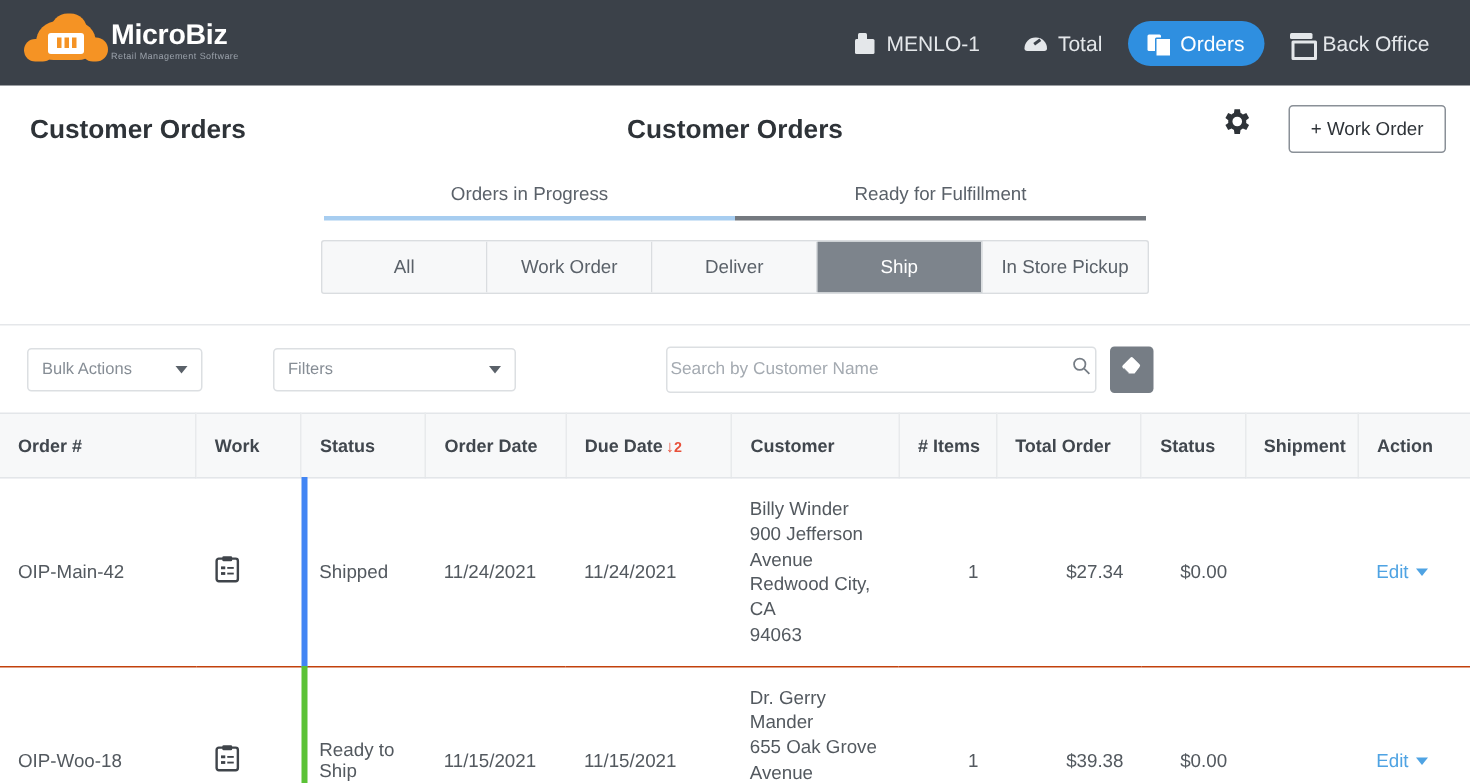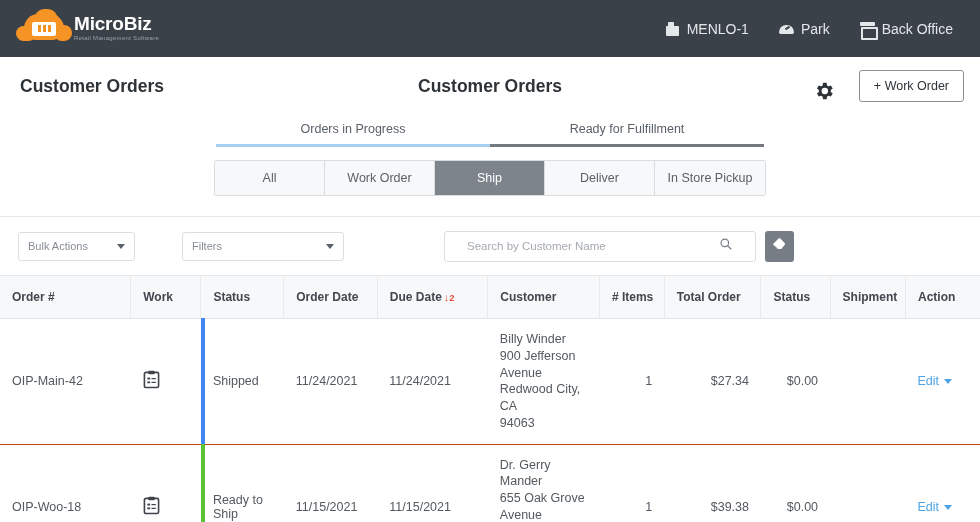--- a/index.html
+++ b/index.html
@@ -115,21 +115,21 @@
   .page-title-left {
     position: absolute; left: 20px;
     font-size: 17.5px; font-weight: bold; color: #2e3338;
   }
   .page-title-center {
     position: absolute; left: 0; right: 0; text-align: center;
     font-size: 17.5px; font-weight: bold; color: #2e3338;
   }
   .header-actions {
     position: absolute; right: 16px;
-    display: flex; align-items: flex-end; gap: 24px;
+    display: flex; align-items: flex-start; gap: 24px;
   }
   .gear {
     width: 22px; height: 22px; position: relative; cursor: pointer;
     display:inline-block;
   }
   .gear svg { display:block; }
   .btn-outline {
     border: 1px solid #8a9097; background: #ffffff;
     color: #2e3338; font-size: 12.5px;
     padding: 8px 14px; border-radius: 3px; cursor: pointer;
@@ -190,24 +190,24 @@
     width: 0; height: 0;
     border-left: 4px solid transparent; border-right: 4px solid transparent;
     border-top: 5px solid #5a6169;
   }
   .filters-box { margin-left: 47px; width: 162px; }
   .search-wrap {
     position: absolute; left: 444px;
     display: flex; align-items: center; gap: 9px;
   }
   .search-input {
-    width: 312px; height: 31px;
+    width: 287px; height: 31px;
     border: 1px solid #dcdfe2; border-radius: 3px;
     background: #ffffff;
-    display: flex; align-items: center; padding: 0 22px;
+    display: flex; align-items: center; padding: 0 2px;
     justify-content: space-between;
   }
   .search-input input {
     border: none; outline: none; font-size: 11.5px; color: #868d95;
     width: 225px; font-family: "Liberation Sans", sans-serif;
     background: transparent;
   }
   .search-input input::placeholder { color: #a4aab1; }
   .erase-btn {
     width: 29px; height: 31px; background: #767d85;
@@ -276,21 +276,25 @@
     </div>
   </div>
 
   <div class="nav-right">
     <div class="nav-item">
       <span class="nav-ico ico-store"></span>
       <span>MENLO-1</span>
     </div>
     <div class="nav-item">
       <span class="nav-ico ico-sales"></span>
-      <span>Park</span>
+      <span>Total</span>
+    </div>
+    <div class="nav-item active">
+      <span class="nav-ico ico-orders"></span>
+      <span>Orders</span>
     </div>
     <div class="nav-item">
       <span class="nav-ico ico-office"></span>
       <span>Back Office</span>
     </div>
   </div>
 </div>
 
 <div class="page-header">
   <div class="page-title-left">Customer Orders</div>
@@ -315,22 +319,22 @@
   <div class="tab-underline">
     <div class="tab-u blue"></div>
     <div class="tab-u dark"></div>
   </div>
 </div>
 
 <div class="seg-wrap">
   <div class="seg">
     <div class="seg-btn">All</div>
     <div class="seg-btn">Work Order</div>
+    <div class="seg-btn">Deliver</div>
     <div class="seg-btn active">Ship</div>
-    <div class="seg-btn">Deliver</div>
     <div class="seg-btn">In Store Pickup</div>
   </div>
 </div>
 
 <div class="filterbar">
   <div class="select-box">
     <span>Bulk Actions</span>
     <span class="caret"></span>
   </div>
   <div class="select-box filters-box">

